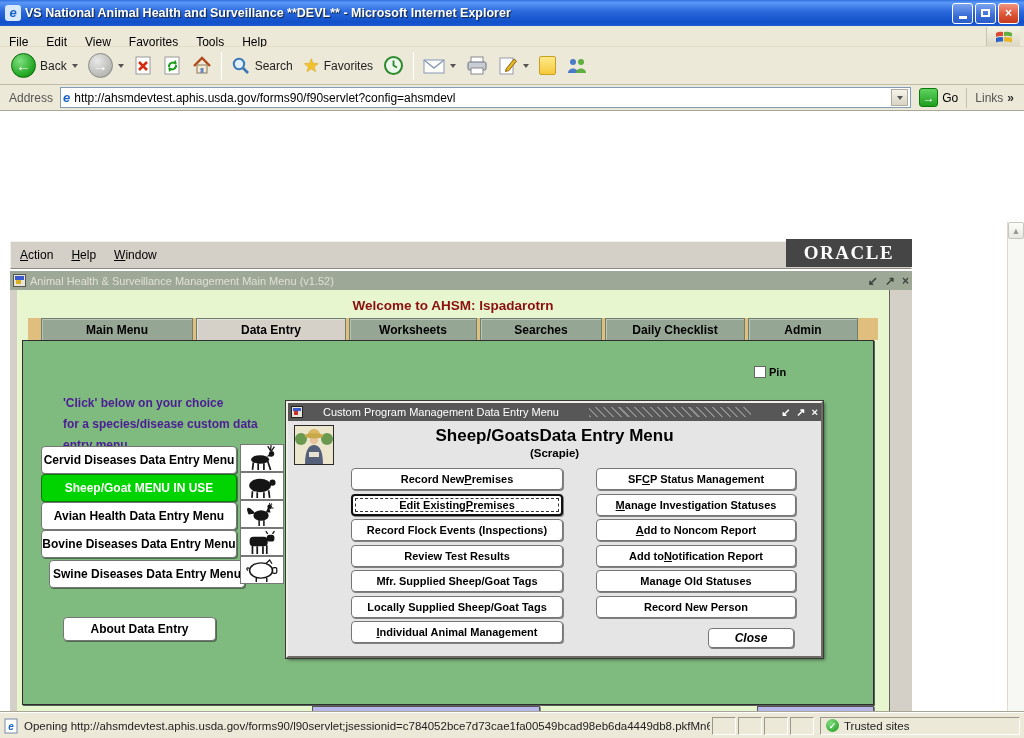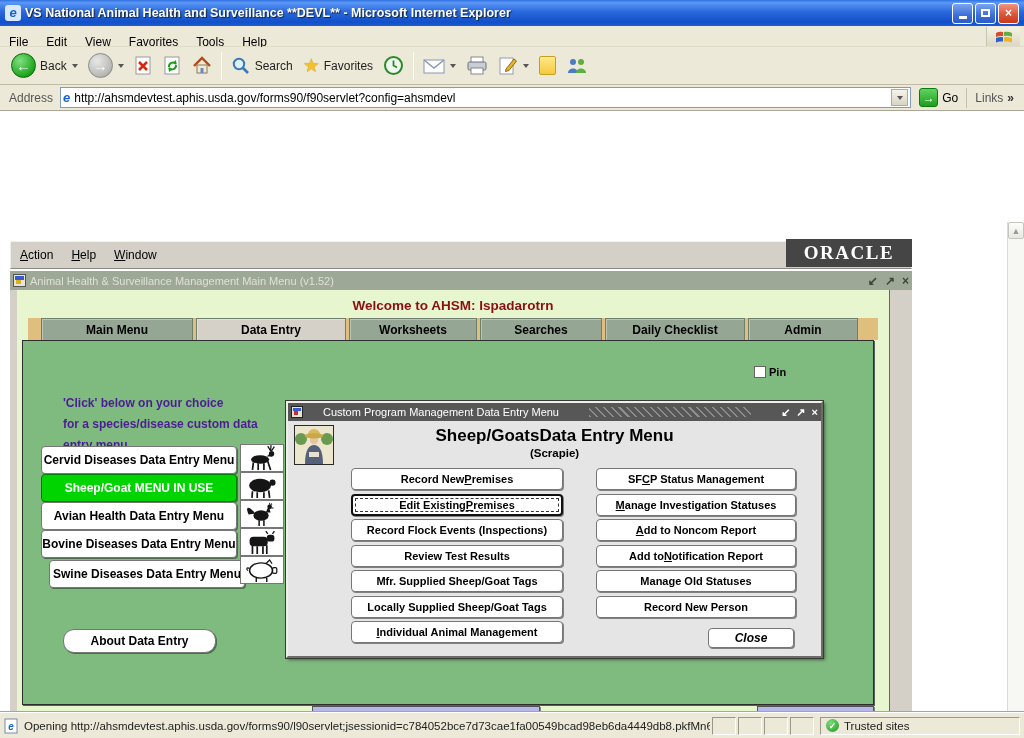--- a/index.html
+++ b/index.html
@@ -343,21 +343,21 @@
             <div class="icon-cell" style="top:215px;">
               <svg width="42" height="26" viewBox="0 0 44 27">
                   <ellipse cx="21" cy="14" rx="12" ry="8" fill="none" stroke="#151515" stroke-width="1.5"></ellipse>
                   <rect x="33" y="11" width="4.5" height="6" rx="1.5" fill="none" stroke="#151515" stroke-width="1.3"></rect>
                   <path d="M26 7 l4-4 2.5 4" fill="none" stroke="#151515" stroke-width="1.3"></path>
                   <path d="M9 12 c-3-2-4 1-1.5 2" fill="none" stroke="#151515" stroke-width="1.2"></path>
                   <path d="M16 22 L16 26 M27 22 L27 26" stroke="#151515" stroke-width="1.5"></path>
                 </svg>
             </div>
 
-            <div class="ab obtn" style="left:40px;top:288px;width:153px;height:24px;font-size:12px;border-radius:11px;">About Data Entry</div>
+            <div class="ab obtn" style="left:40px;top:276px;width:153px;height:24px;font-size:12px;">About Data Entry</div>
 
             <div class="ab dialog">
               <div class="dlg-title">
                 <span class="dlg-ic"></span>
                 <span>Custom Program Management Data Entry Menu</span>
                 <span class="dlg-pattern"></span>
                 <span class="dlg-ctrls">
                   <span>↙</span>
                   <span>↗</span>
                   <span>×</span>

